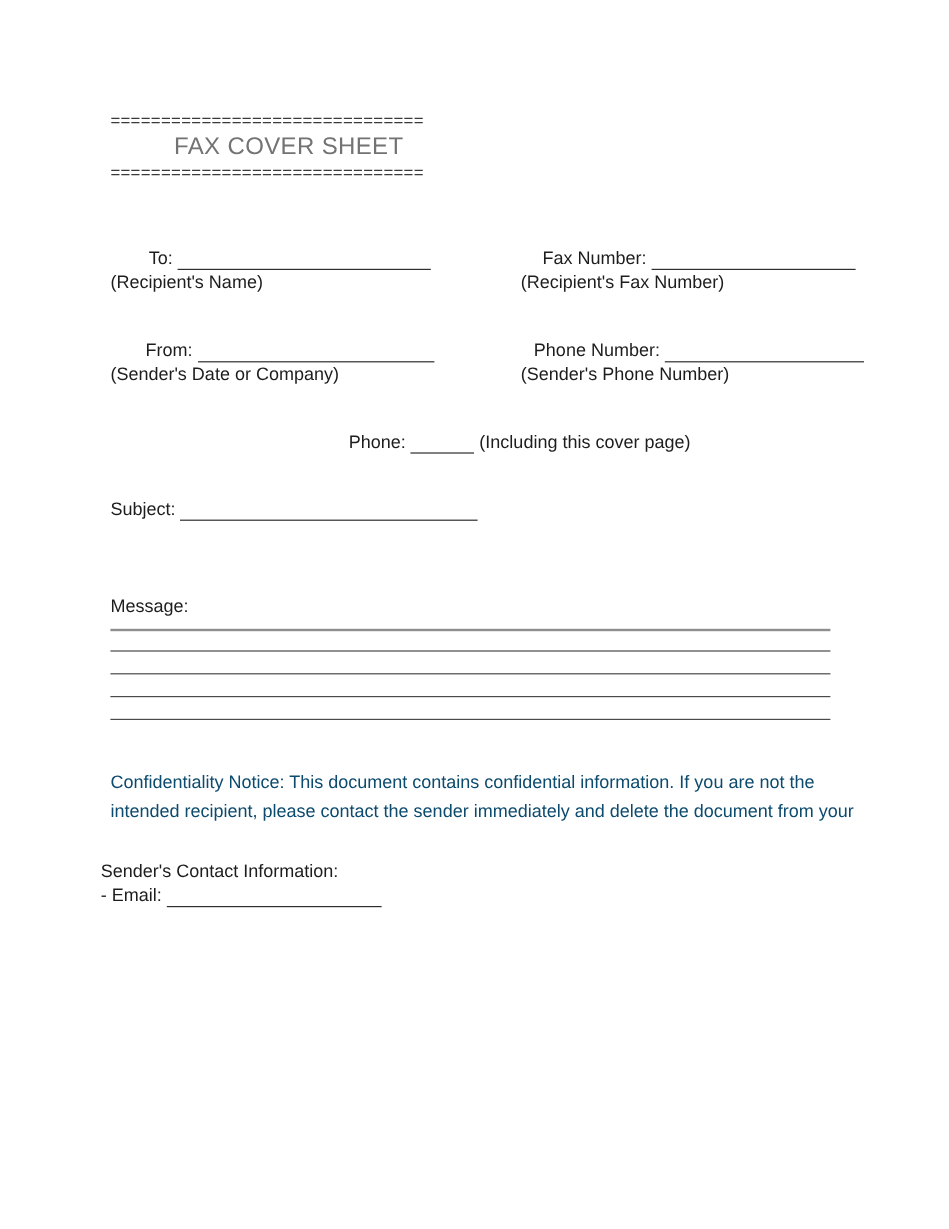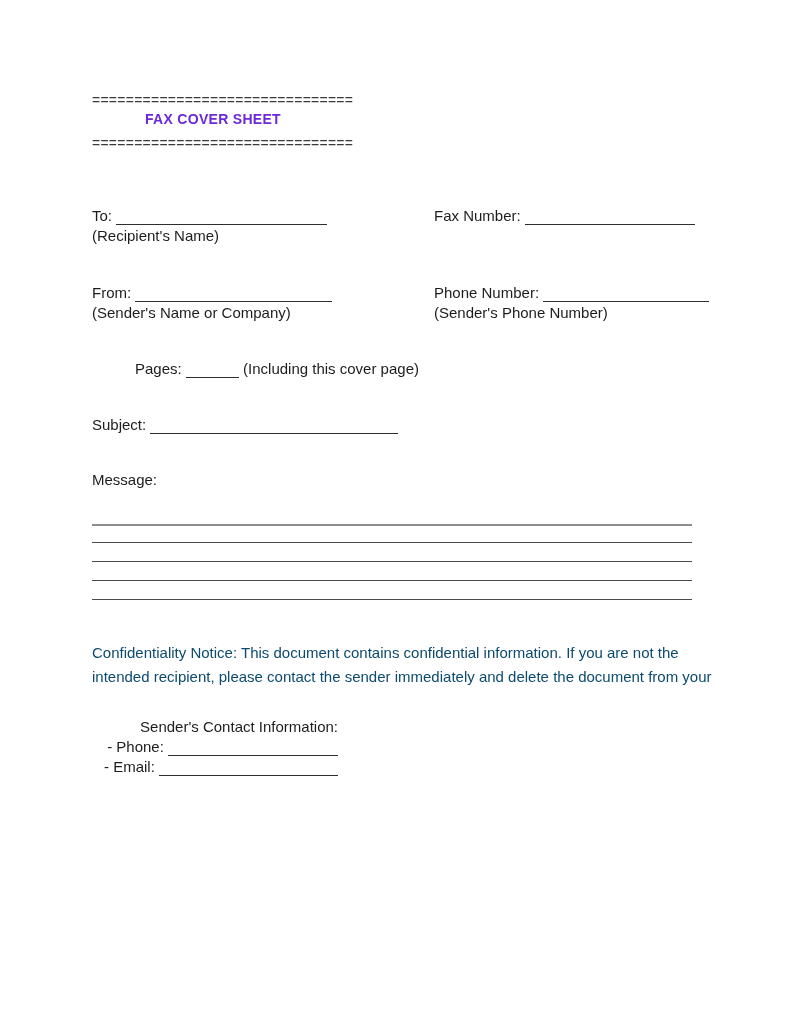--- a/index.html
+++ b/index.html
@@ -22,40 +22,40 @@
     font-size: 14px;
     letter-spacing: 0.25px;
     color: #3a3a3a;
     white-space: nowrap;
   }
   .divider-top { top: 92px; }
   .divider-bottom { top: 135px; }
   .page-title {
     top: 111px;
     left: 145px;
-    font-size: 14px;
-    font-weight: bold;
+    font-size: 20px;
+    font-weight: normal;
     letter-spacing: 0.3px;
-    color: #6d28d9;
+    color: #737373;
   }
 
   
   .row {
     left: 92px;
     right: 60px;
     display: flex;
   }
   .col-left { width: 299px; flex: 0 0 299px; }
   .col-right { flex: 1 1 auto; margin-left: 43px; }
   .row-1 { top: 206px; }
   .row-2 { top: 283px; }
   .row-3 { top: 359px; }
   .row-subject { top: 415px; }
-  .row-message { top: 470px; }
-  .field { line-height: 19.5px; white-space: nowrap; }
+  .row-message { top: 496px; }
+  .field { line-height: 19.5px; white-space: nowrap; text-align: center; }
   .caption { line-height: 19.5px; }
 
   
   .blank {
     display: inline-block;
     height: 1em;
     border-bottom: 1.6px solid #2e2e2e;
     vertical-align: text-bottom;
     margin-bottom: -1px;
   }
@@ -87,23 +87,22 @@
     top: 641px;
     left: 92px;
     width: 620px;
     line-height: 24px;
     color: #0c4a6e;
   }
 
   
   .sender {
     top: 717px;
-    left: 104px;
+    left: 84px;
     line-height: 20px;
-    text-align: right;
   }
   .sender .line-row { white-space: nowrap; }
 </style>
 </head>
 <body>
 
 <div class="page">
 
   <div class="abs divider divider-top">===============================</div>
   <div class="abs page-title">FAX COVER SHEET</div>
@@ -115,44 +114,45 @@
         <span>To:</span>
         <span class="blank blank-to"></span>
       </div>
       <div class="caption">(Recipient's Name)</div>
     </div>
     <div class="col-right">
       <div class="field">
         <span>Fax Number:</span>
         <span class="blank blank-fax"></span>
       </div>
+      <div class="caption">(Recipient's Fax Number)</div>
     </div>
   </div>
 
   <div class="abs row row-2">
     <div class="col-left">
       <div class="field">
         <span>From:</span>
         <span class="blank blank-from"></span>
       </div>
-      <div class="caption">(Sender's Name or Company)</div>
+      <div class="caption">(Sender's Date or Company)</div>
     </div>
     <div class="col-right">
       <div class="field">
         <span>Phone Number:</span>
         <span class="blank blank-phone"></span>
       </div>
       <div class="caption">(Sender's Phone Number)</div>
     </div>
   </div>
 
   <div class="abs row row-3">
     <div class="col-right">
       <div class="field">
-        <span>Pages:</span>
+        <span>Phone:</span>
         <span class="blank blank-pages"></span>
         <span>(Including this cover page)</span>
       </div>
     </div>
   </div>
 
   <div class="abs row row-subject">
     <div class="field">
       <span>Subject:</span>
       <span class="blank blank-subject"></span>
@@ -169,22 +169,18 @@
   <div class="abs msg-line msg-line-5"></div>
 
   <div class="abs notice">
     <div>Confidentiality Notice: This document contains confidential information. If you are not the</div>
     <div>intended recipient, please contact the sender immediately and delete the document from your</div>
   </div>
 
   <div class="abs sender">
     <div>Sender's Contact Information:</div>
     <div class="line-row">
-      <span>- Phone:</span>
-      <span class="blank blank-sphone"></span>
-    </div>
-    <div class="line-row">
       <span>- Email:</span>
       <span class="blank blank-semail"></span>
     </div>
   </div>
 
 </div>
 
 </body></html>

